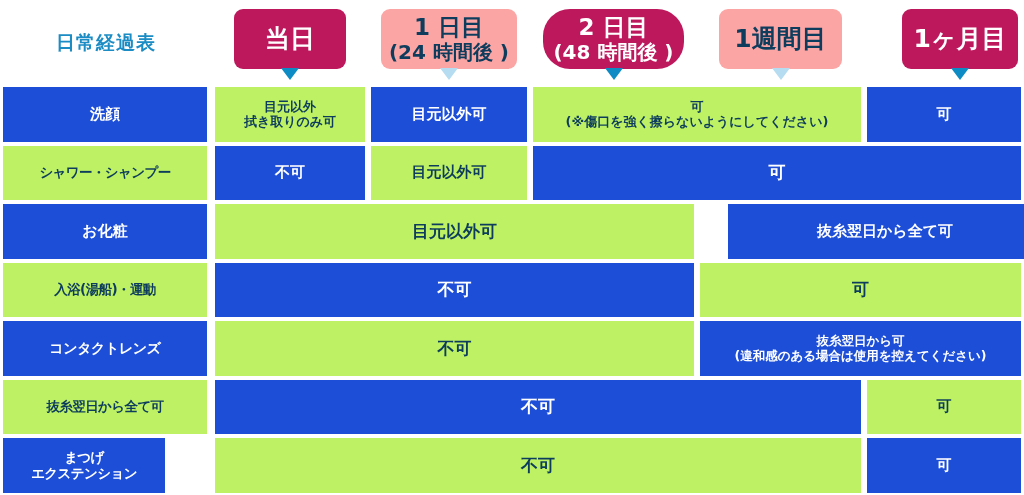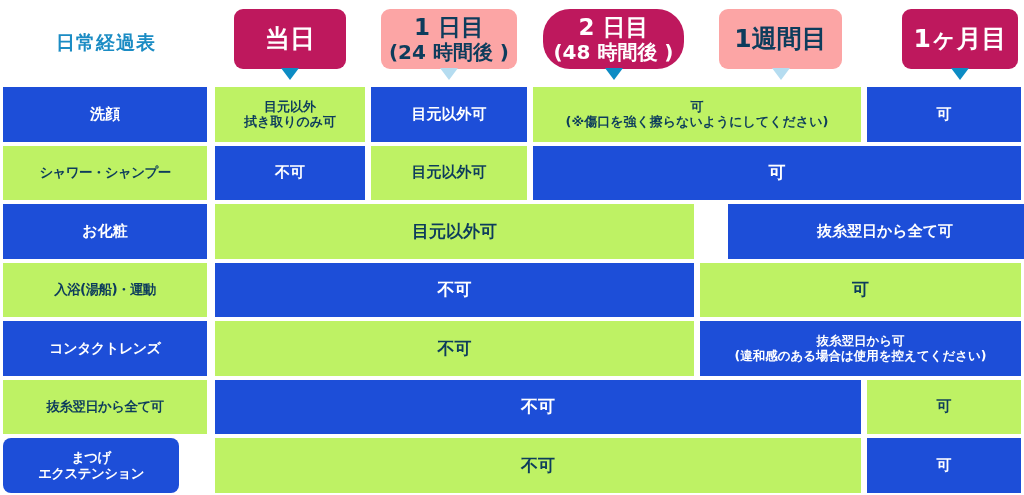--- a/index.html
+++ b/index.html
@@ -224,21 +224,21 @@
             <span class="t1">不可</span>
           </span>
         </div>
         <div class="cell light" style="left: 867px; width: 154px;">
           <span class="ct v-md">
             <span class="t1">可</span>
           </span>
         </div>
       </div>
       <div class="row" style="top: 351.429px; height: 58.5714px;">
-        <div class="cell dark" style="left: 3px; width: 176px; border-radius: 8px;">
+        <div class="cell dark" style="left: 3px; width: 162px;">
           <span class="ct lbl tight">
             <span class="t1">まつげ</span>
             <span class="t2">エクステンション</span>
           </span>
         </div>
         <div class="cell light" style="left: 215px; width: 646px;">
           <span class="ct v-lg">
             <span class="t1">不可</span>
           </span>
         </div>

